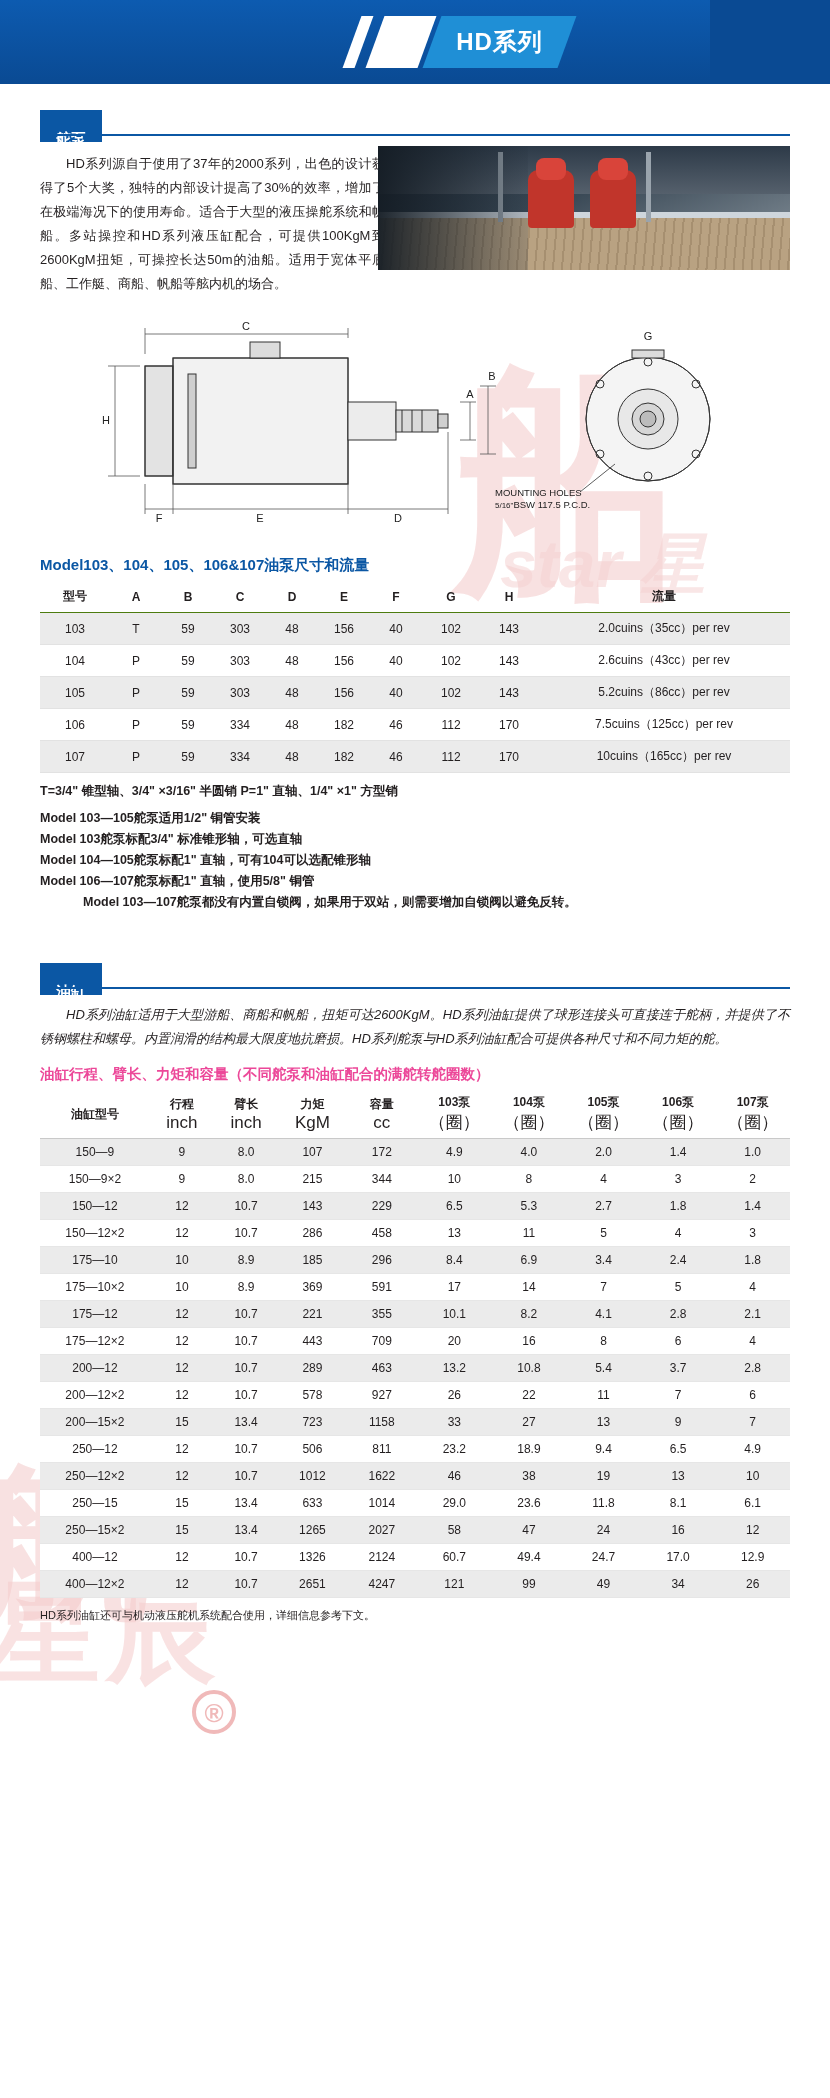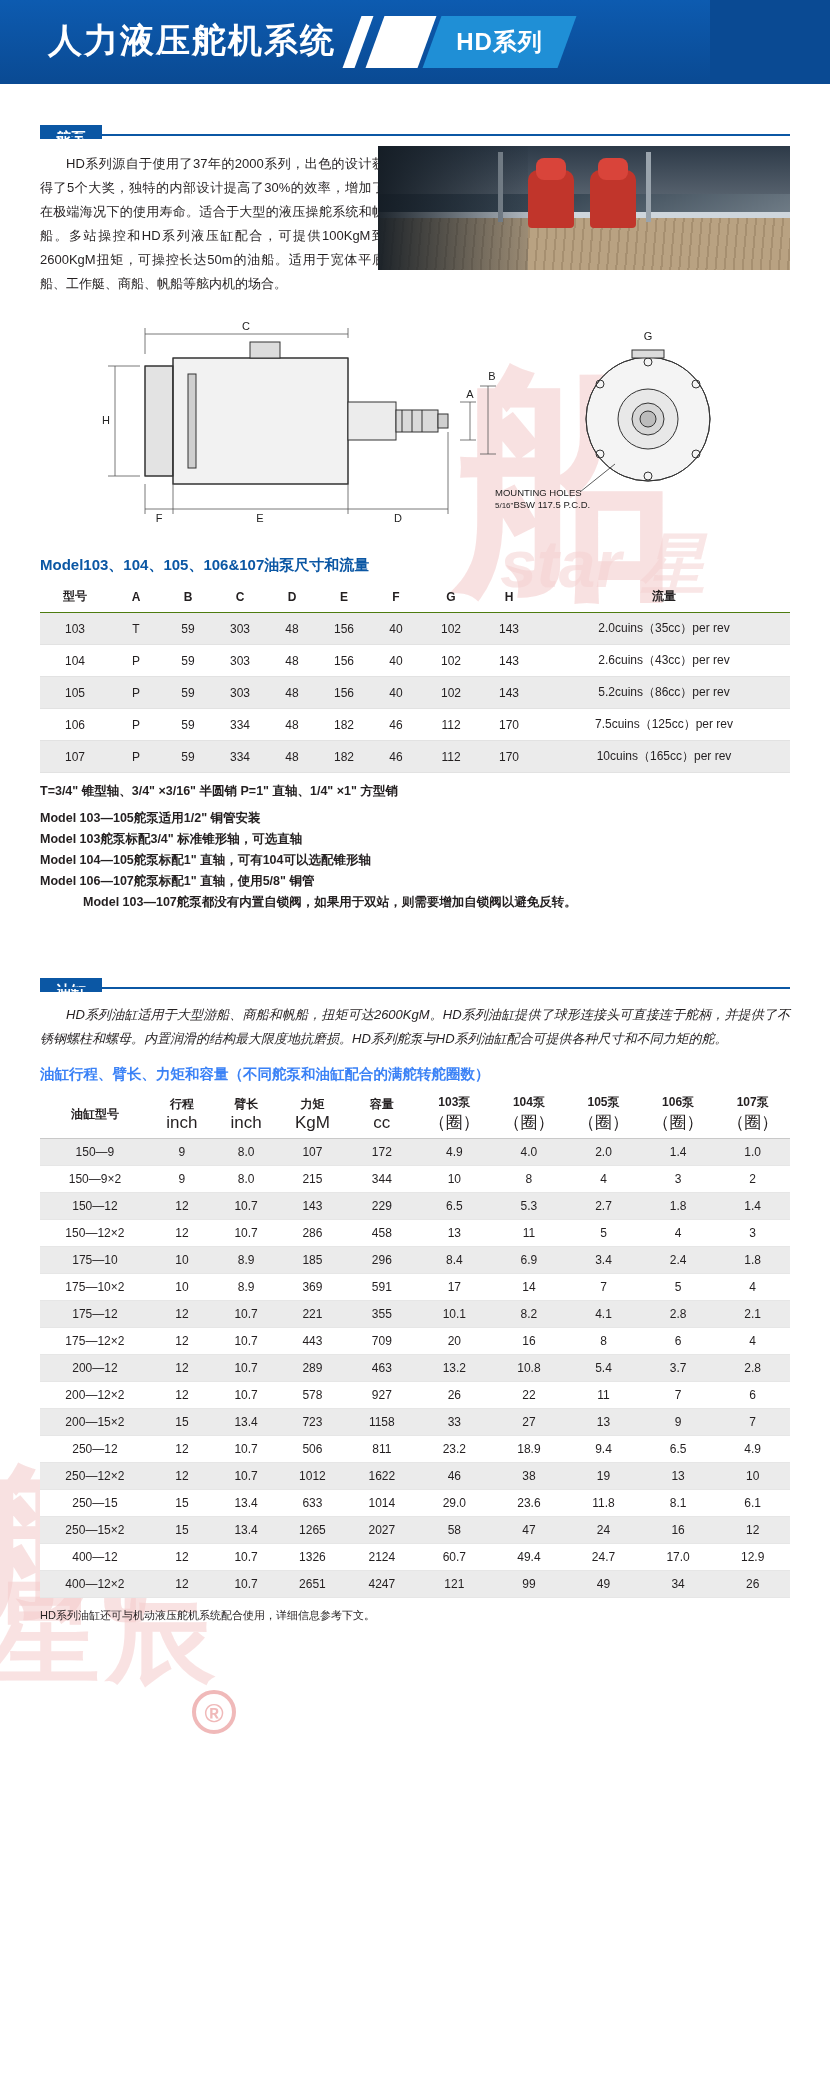--- a/index.html
+++ b/index.html
@@ -30,22 +30,22 @@
   .header .slash2 { position:absolute; left:352px; top:16px; width:12px; height:52px;
      background:#fff; transform: skewX(-20deg); }
   .header .badge { position:absolute; left:432px; top:16px; width:135px; height:52px;
      background:#1f8fd6; transform:skewX(-20deg); }
   .header .badge span { display:block; transform:skewX(20deg); color:#fff; font-size:24px; font-weight:bold;
      text-align:center; line-height:52px; letter-spacing:1px; }
   .header .edge { position:absolute; right:0; top:0; width:120px; height:84px; background:#0a4a93; }
 
   
   .sect { position:relative; margin:26px 40px 0 40px; height:26px; z-index:2; }
-  .sect .tab { position:absolute; left:0; top:15px; height:14px; background:#0b57a4; color:#fff;
-      font-size:15px; font-weight:bold; padding:0 16px; line-height:26px; }
+  .sect .tab { position:absolute; left:0; top:0; height:14px; background:#0b57a4; color:#fff;
+      font-size:15px; font-weight:bold; padding:16px 16px; line-height:26px; }
   .sect .rule { position:absolute; left:0; right:0; bottom:0; border-bottom:2px solid #0b57a4; }
 
   
   .para { font-size:13px; line-height:24px; color:#231f20; text-align:justify; }
 
   .intro-wrap { position:relative; margin:16px 40px 0 40px; z-index:2; }
   .intro-text { width:345px; }
   .photo { position:absolute; right:0; top:-6px; width:412px; height:124px;
      background:linear-gradient(160deg,#24313f 0%, #3b4a57 45%, #8f9aa3 100%);
      overflow:hidden; }
@@ -70,21 +70,21 @@
   
   .tbl-title { margin:10px 40px 6px 40px; color:#0b57a4; font-weight:bold; font-size:15px; z-index:2; position:relative; }
   table.t { border-collapse:collapse; width:750px; margin:0 40px; position:relative; z-index:2; font-size:12px; }
   table.t th { font-weight:bold; padding:7px 2px; text-align:center; color:#231f20; border-bottom:1px solid #4d7c0f;}
   table.t td { padding:7px 2px; text-align:center; border-bottom:1px solid #e2e2e2; }
   table.t tbody tr:nth-child(odd) { background:#ebebeb; }
   table.t tbody tr:nth-child(even) { background:#ffffff; }
   .notes { margin:8px 40px 0 40px; font-size:12.5px; line-height:21px; position:relative; z-index:2; }
   .notes .n0 { margin-bottom:6px; }
 
-  .cyl-title { margin:14px 40px 6px 40px; color:#3b82f6; font-weight:bold; font-size:14.5px; position:relative; z-index:2; }
+  .cyl-title { margin:14px 40px 6px 40px; color:#ec4899; font-weight:bold; font-size:14.5px; position:relative; z-index:2; }
   table.t2 { border-collapse:collapse; width:750px; margin:0 40px; position:relative; z-index:2; font-size:12px; }
   table.t2 th { padding:4px 2px; text-align:center; font-weight:bold; border-bottom:1px solid #c9c9c9; }
   table.t2 th .sub { display:block; font-weight:normal; font-size:17px; }
   table.t2 td { padding:6px 2px; text-align:center; border-bottom:1px solid #e6e6e6; }
   table.t2 tbody tr:nth-child(odd) { background:#ebebeb; }
   table.t2 tbody tr:nth-child(even) { background:#ffffff; }
 
   .footnote { margin:10px 40px 30px 40px; font-size:11px; position:relative; z-index:2; }
   .spacer { height:24px; }
 </style>
@@ -93,21 +93,20 @@
 
 <div class="page">
 
   <div class="wm wm1">船</div>
   <div class="wm wm2">star 星</div>
   <div class="wm wm3">航</div>
   <div class="wm wm4">星辰</div>
   <div class="wm-circle">®</div>
 
   <div class="header">
-    <div class="title">人力液压舵机系统</div>
     <div class="slash2"></div>
     <div class="slash"></div>
     <div class="badge">
         <span>HD系列</span>
       </div>
     <div class="edge"></div>
   </div>
 
   <div class="sect">
     <div class="tab">舵泵</div>

